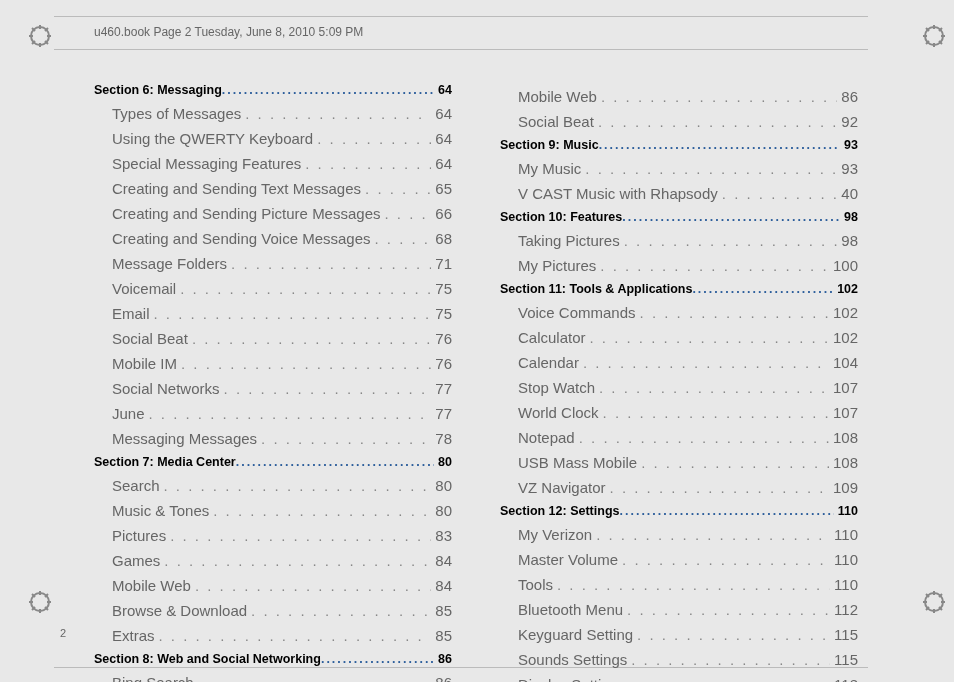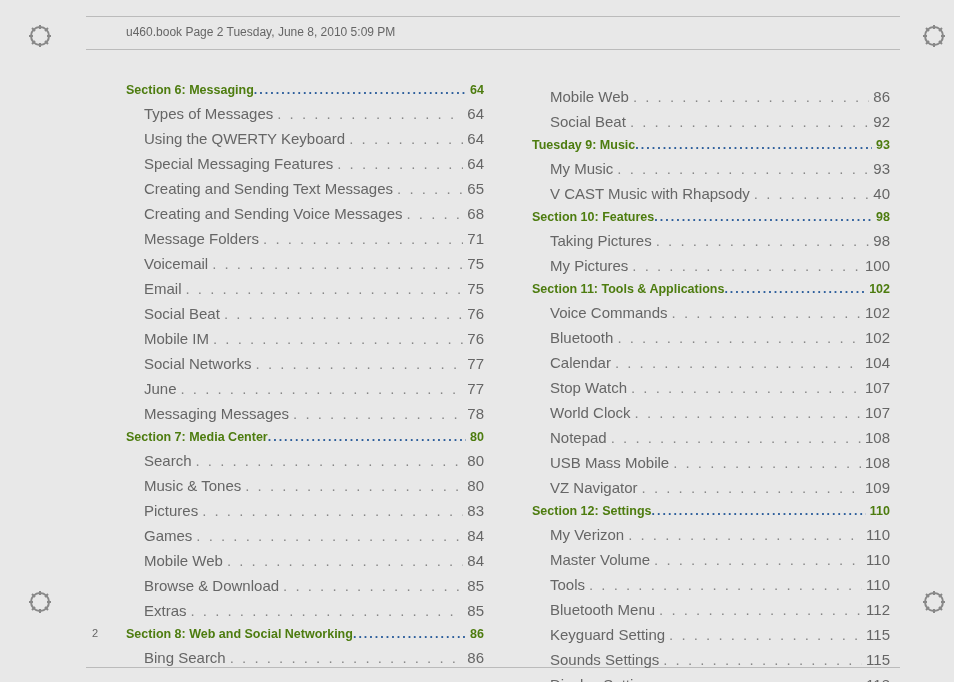--- a/index.html
+++ b/index.html
@@ -11,21 +11,21 @@
     color:#555;
     overflow:hidden;
   }
   
   .ornament{position:absolute;}
   .gear{width:24px;height:24px;}
   .gear svg{width:100%;height:100%;}
   
   .page-frame{
     position:absolute;
-    left:86px;top:16px;
+    left:54px;top:16px;
     width:814px;height:650px;
     border-top:1px solid #bbb;
     border-bottom:1px solid #bbb;
   }
   .running-head{
     font-size:12px;
     color:#666;
     padding:8px 0 10px 40px;
   }
   .running-head-rule{
@@ -43,21 +43,21 @@
     gap:48px;
     padding:0 10px 0 40px;
   }
   .col{flex:1;min-width:0;}
   
   .section-line{
     display:flex;
     align-items:baseline;
     font-size:12.5px;
     font-weight:bold;
-    color:#4d7c0f;
+    color:#000000;
     margin:3px 0 2px 0;
     white-space:nowrap;
   }
   .section-line .leader{
     flex:1;
     overflow:hidden;
     letter-spacing:2px;
     color:#2b5d9b;
   }
   .section-line .leader::after{
@@ -174,20 +174,25 @@
           <span class="label">Special Messaging Features</span>
           <span class="leader"></span>
           <span class="pg">64</span>
         </div>
         <div class="entry-line">
           <span class="label">Creating and Sending Text Messages</span>
           <span class="leader"></span>
           <span class="pg">65</span>
         </div>
         <div class="entry-line">
+          <span class="label">Creating and Sending Picture Messages</span>
+          <span class="leader"></span>
+          <span class="pg">66</span>
+        </div>
+        <div class="entry-line">
           <span class="label">Creating and Sending Voice Messages</span>
           <span class="leader"></span>
           <span class="pg">68</span>
         </div>
         <div class="entry-line">
           <span class="label">Message Folders</span>
           <span class="leader"></span>
           <span class="pg">71</span>
         </div>
         <div class="entry-line">
@@ -281,21 +286,21 @@
           <span class="label">Mobile Web</span>
           <span class="leader"></span>
           <span class="pg">86</span>
         </div>
         <div class="entry-line">
           <span class="label">Social Beat</span>
           <span class="leader"></span>
           <span class="pg">92</span>
         </div>
         <div class="section-line">
-          <span class="label">Tuesday 9:  Music</span>
+          <span class="label">Section 9:  Music</span>
           <span class="leader"></span>
           <span class="pg">93</span>
         </div>
         <div class="entry-line">
           <span class="label">My Music</span>
           <span class="leader"></span>
           <span class="pg">93</span>
         </div>
         <div class="entry-line">
           <span class="label">V CAST Music with Rhapsody</span>
@@ -321,21 +326,21 @@
           <span class="label">Section 11:  Tools &amp; Applications</span>
           <span class="leader"></span>
           <span class="pg">102</span>
         </div>
         <div class="entry-line">
           <span class="label">Voice Commands</span>
           <span class="leader"></span>
           <span class="pg">102</span>
         </div>
         <div class="entry-line">
-          <span class="label">Bluetooth</span>
+          <span class="label">Calculator</span>
           <span class="leader"></span>
           <span class="pg">102</span>
         </div>
         <div class="entry-line">
           <span class="label">Calendar</span>
           <span class="leader"></span>
           <span class="pg">104</span>
         </div>
         <div class="entry-line">
           <span class="label">Stop Watch</span>

